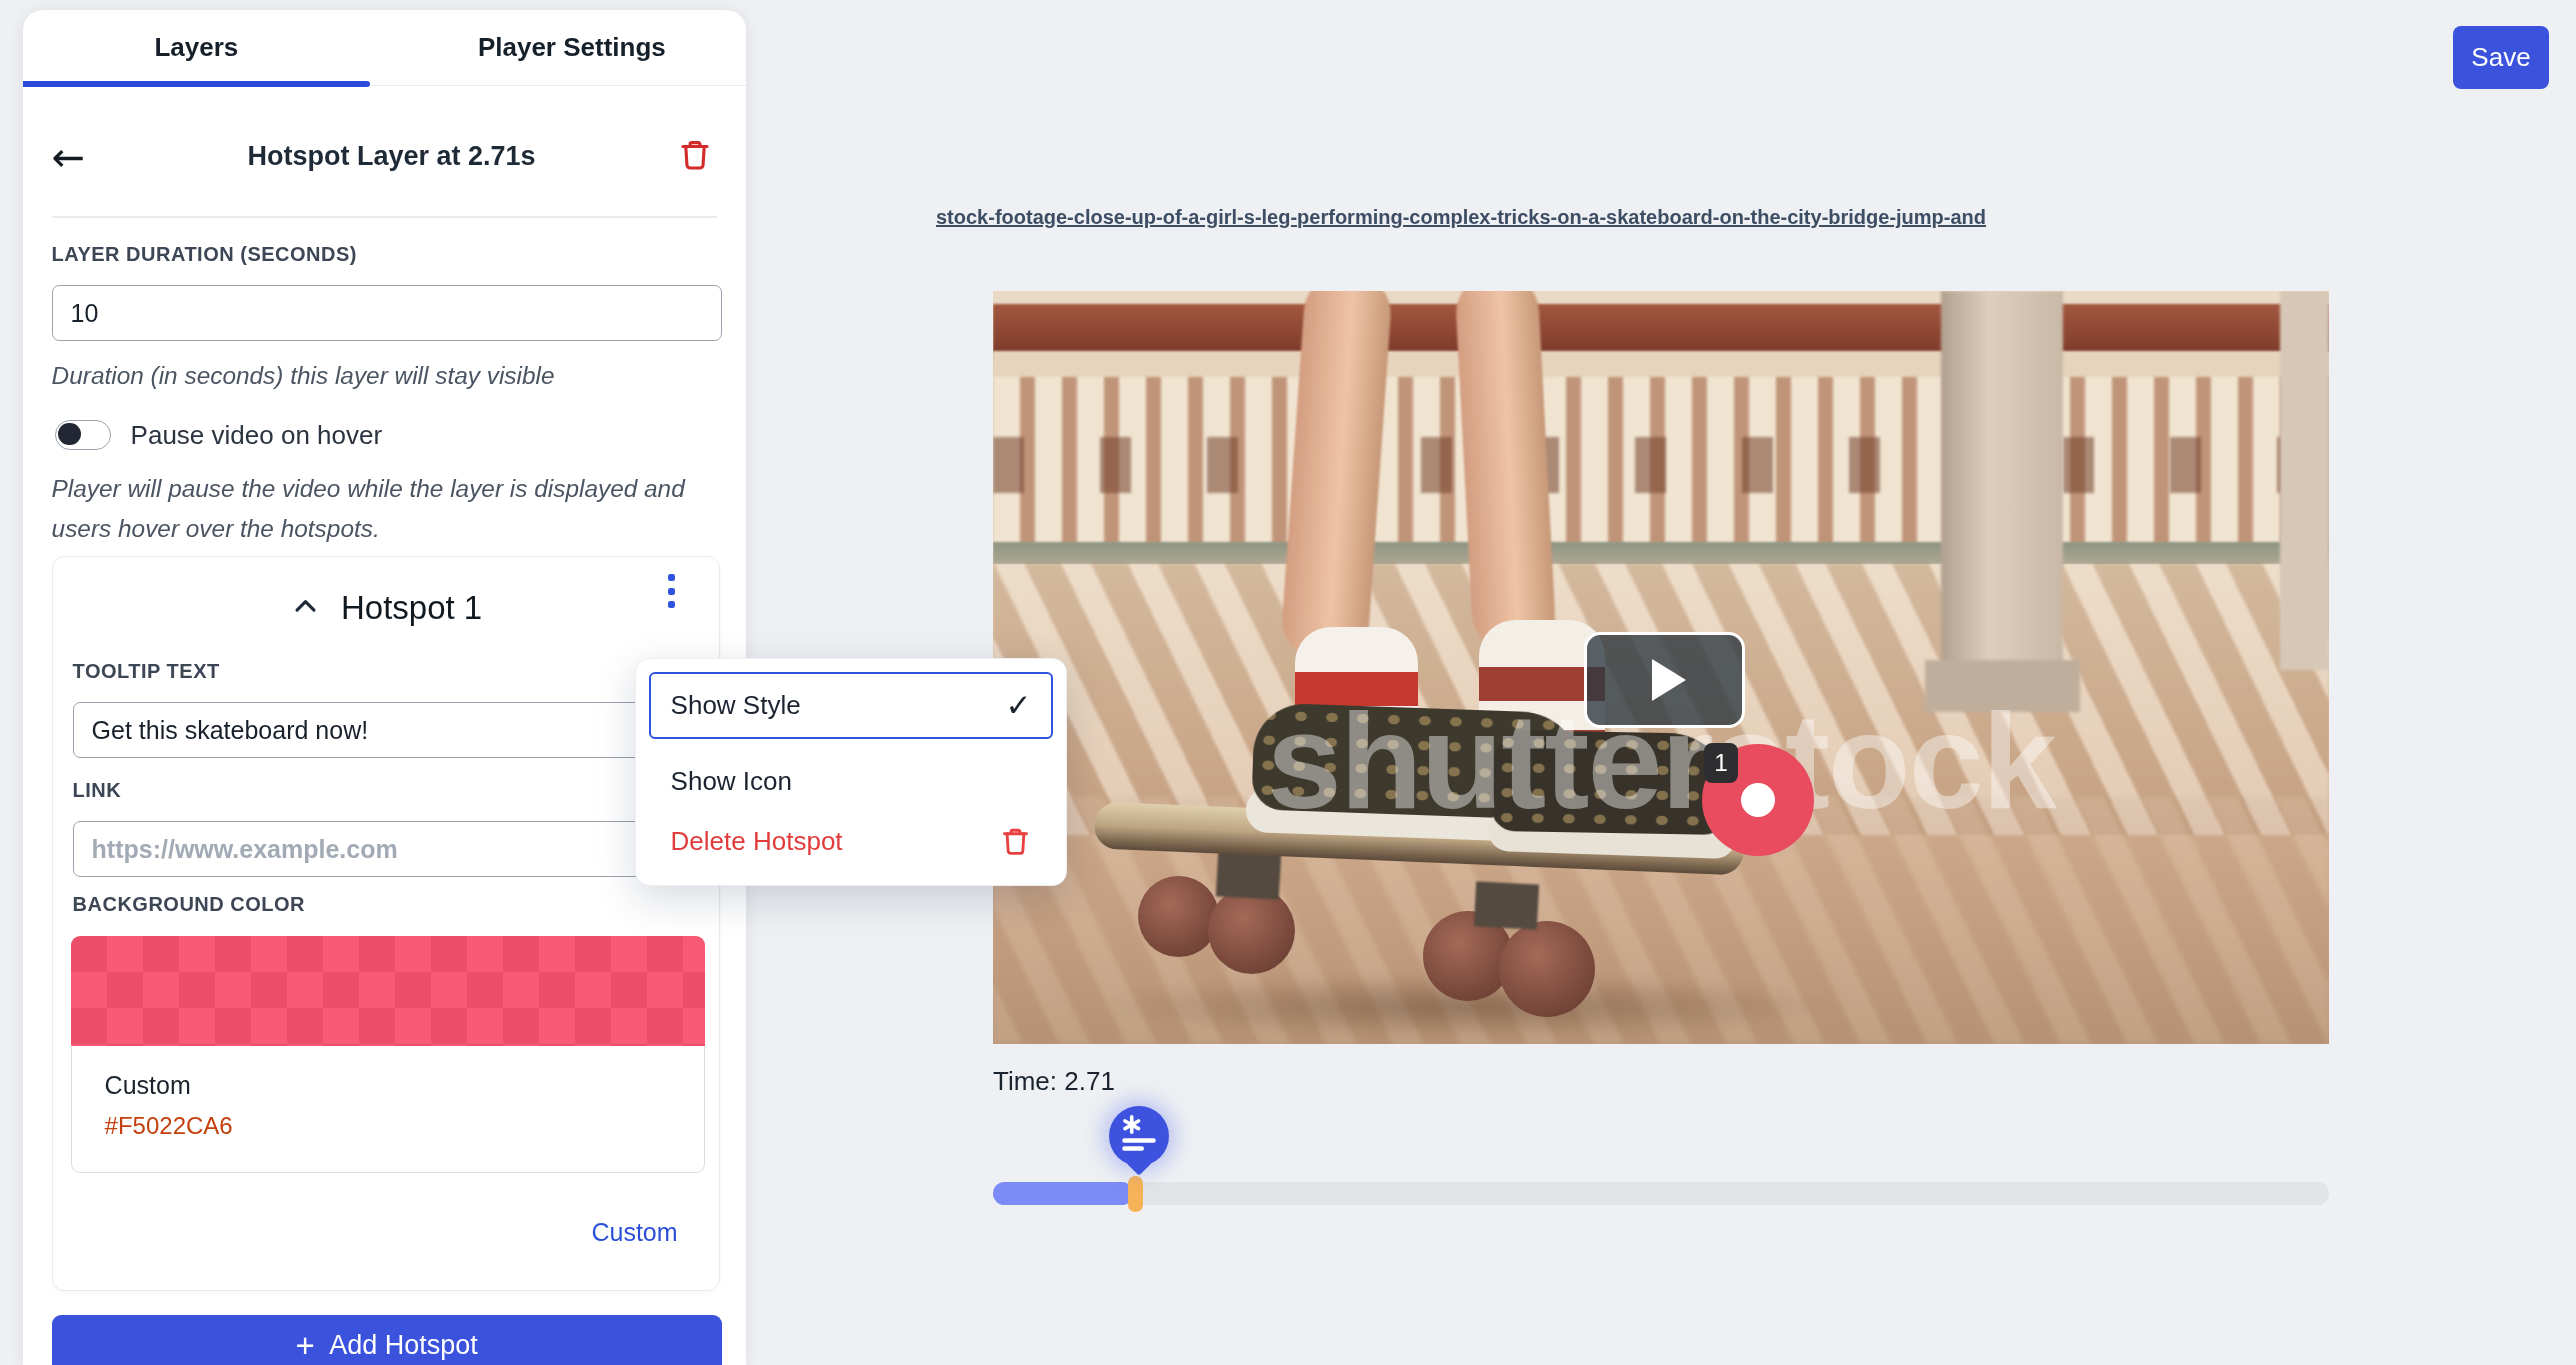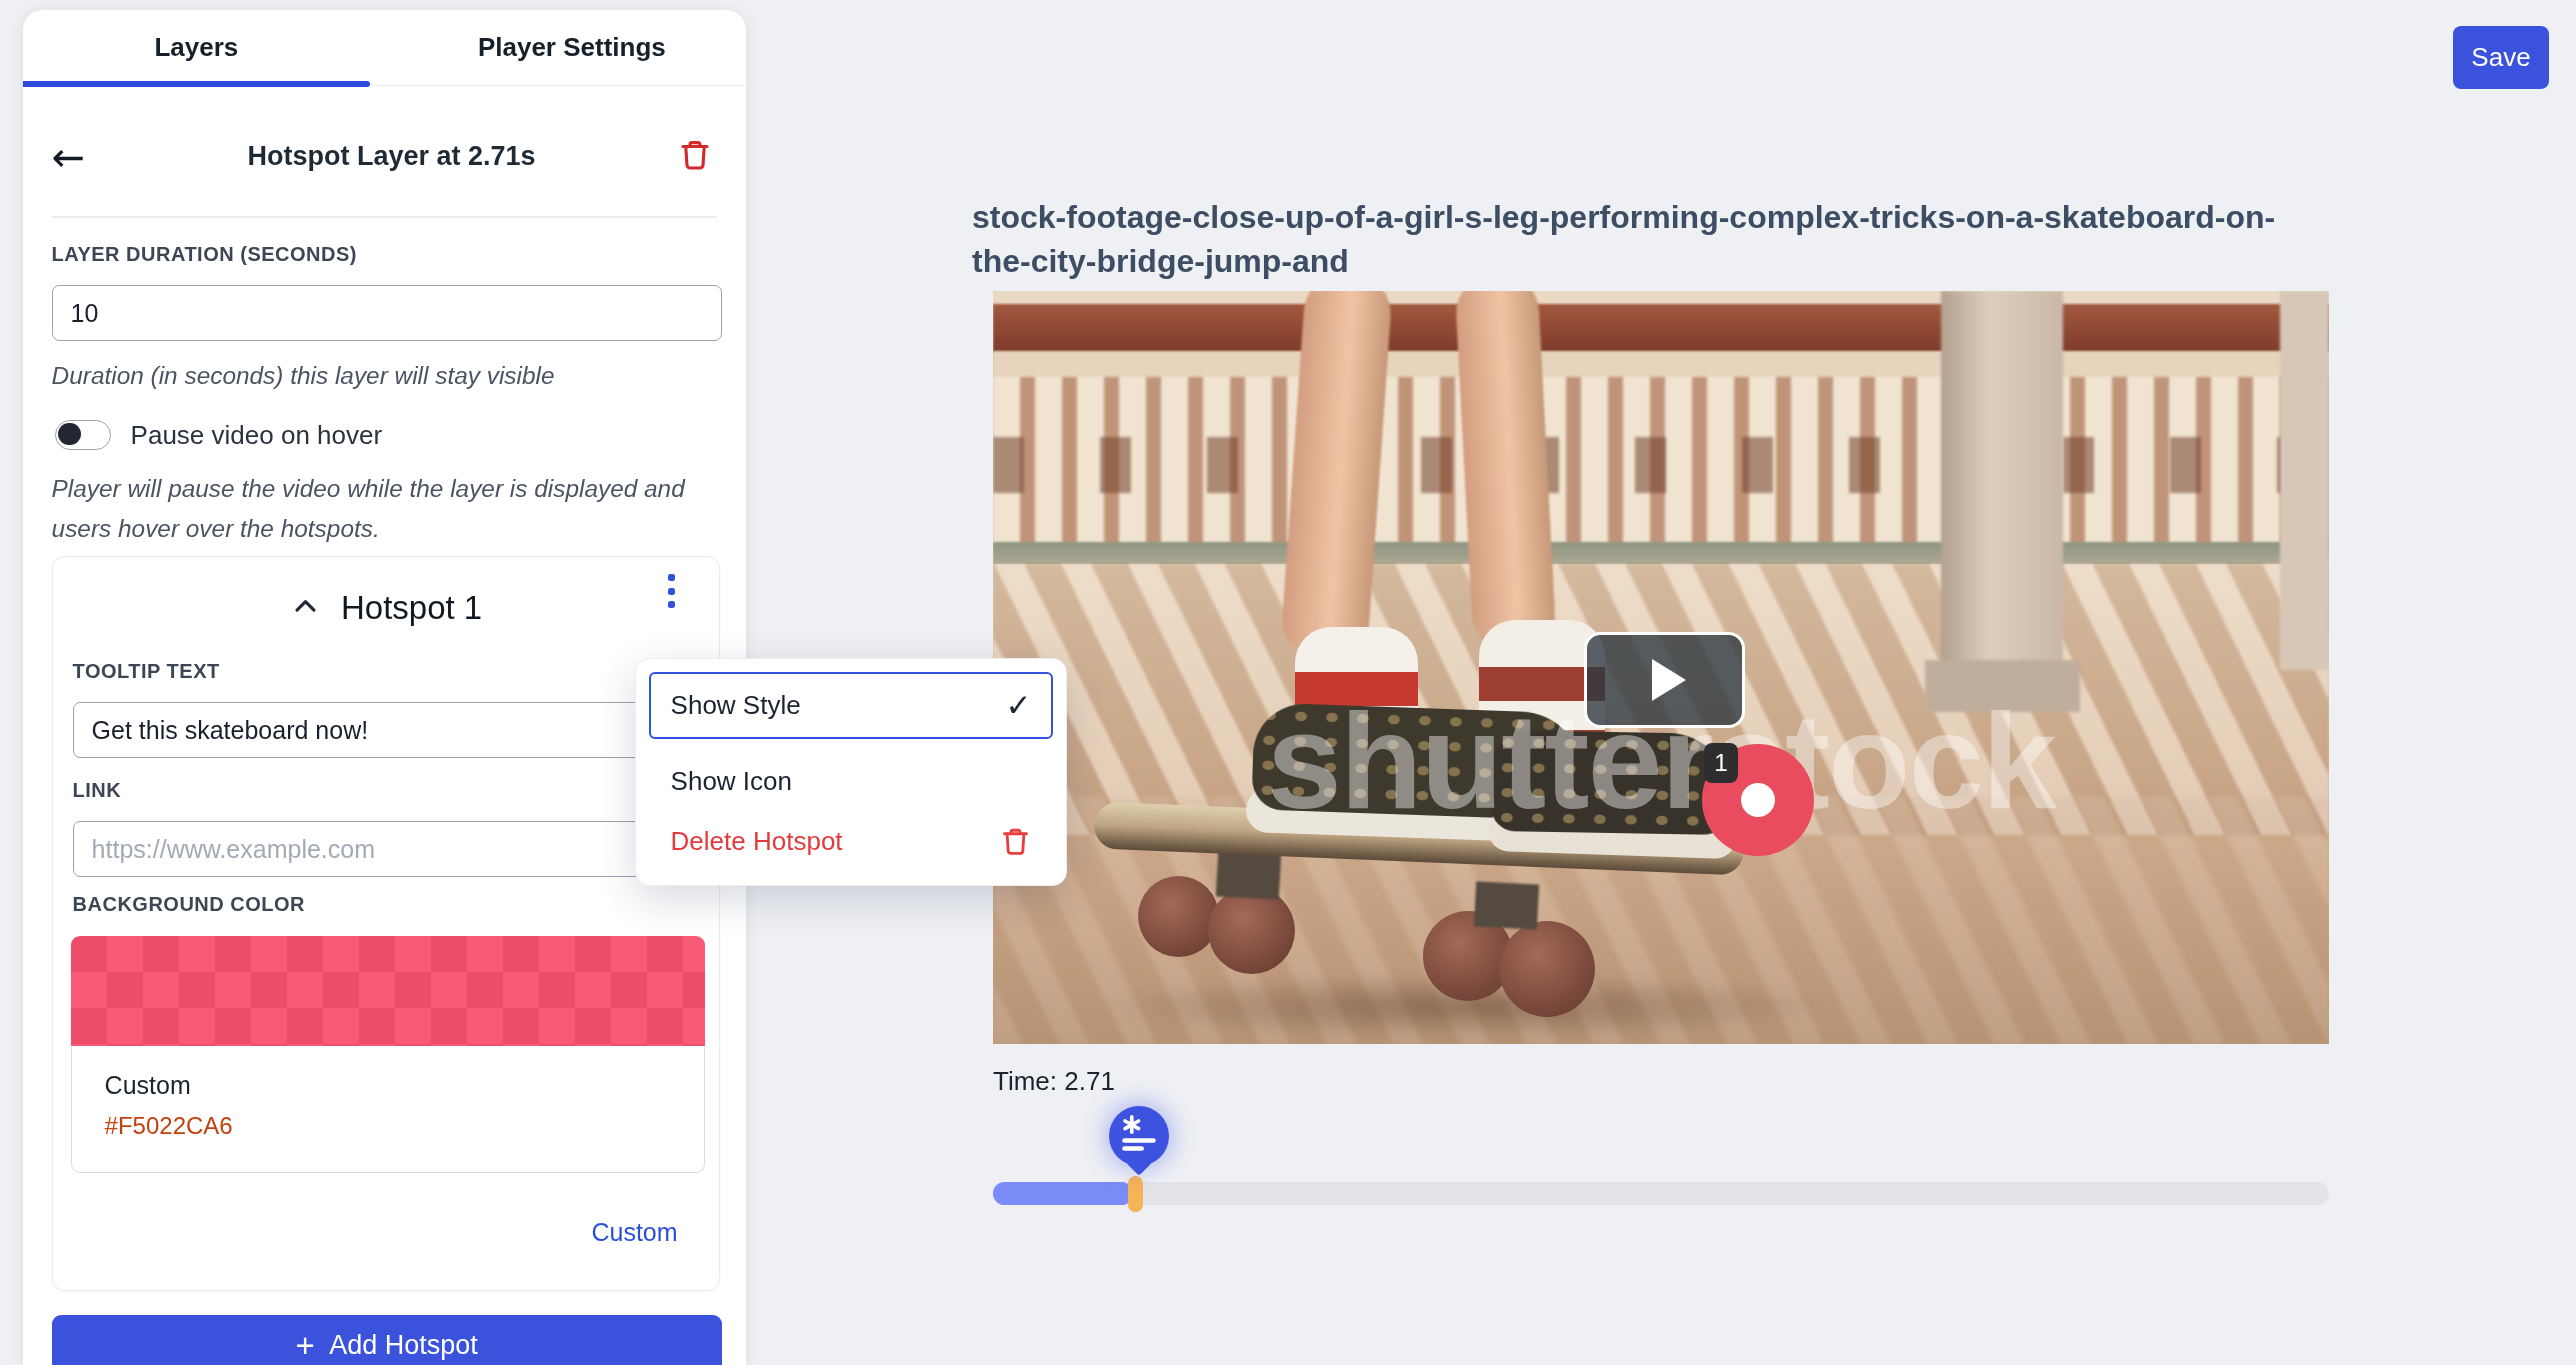--- a/index.html
+++ b/index.html
@@ -42,21 +42,21 @@
   .card-header { position:absolute; left:0; right:0; top:25px; height:51px; display:flex; align-items:center; justify-content:center; gap:18px; }
   .chev-btn { border:none; background:none; cursor:pointer; width:34px; height:34px; padding:0; color:#1f2937; }
   .chev-btn svg { width:29px; height:29px; }
   .card-title { font-size:33px; font-weight:500; color:#101820; }
   .dots-btn { position:absolute; right:27px; top:7.2px; width:40px; height:54px; border:none; background:none; cursor:pointer;
     display:flex; flex-direction:column; align-items:center; justify-content:center; gap:6.3px; }
   .dots-btn i { width:7.2px; height:7.2px; border-radius:2.3px; background:#2f52e0; }
   .lbl-tooltip { position:absolute; left:20px; top:103px; }
   .inp-tooltip { position:absolute; left:20px; top:145px; width:629px; height:56px; }
   .lbl-link { position:absolute; left:20px; top:222px; }
-  .inp-link { position:absolute; left:20px; top:264px; width:629px; height:56px; }
+  .inp-link { position:absolute; left:20px; top:264px; width:629px; height:56px;font-weight:bold; }
   .lbl-bg { position:absolute; left:20px; top:336px; }
   .swatch { position:absolute; left:18px; top:379px; width:634px; height:110px; border-radius:9px 9px 0 0; cursor:pointer;
     background: linear-gradient(rgba(245,2,44,0.65), rgba(245,2,44,0.65)),
                 repeating-conic-gradient(#ffffff 0% 25%, #dcdcdc 0% 50%);
     background-size:auto, 72px 72px; }
   .swatch-info { position:absolute; left:18px; top:490px; width:634px; height:126px; border:1.8px solid #dadde2;
     border-top:none; border-radius:0 0 9px 9px; padding:23.5px 0 0 33px; }
   .swatch-name { font-size:25px; color:#1b242e; margin-bottom:12.6px; }
   .swatch-hex { font-size:24px; color:#c2410c; }
   .clear-link { position:absolute; right:41px; top:661px; font-size:25px; color:#2c4fd8; background:none; border:none; cursor:pointer;
@@ -73,22 +73,22 @@
   .ctx-item.selected { height:67px; border:2.7px solid #2f52e0; border-radius:6px; padding:0 20px; }
   .ctx-item.plain { margin-top:16.3px; padding:11px 22px; }
   .ctx-item.danger { margin-top:7.2px; padding:11px 22px; color:#e23b3b; }
   .ctx-check { margin-left:auto; font-size:31px; color:#1c242e; font-family:"DejaVu Sans", sans-serif; }
   .ctx-trash { margin-left:auto; color:#e8403f; width:31px; height:31px; }
   .ctx-trash svg { width:31px; height:31px; }
 
   
   .save-btn { position:absolute; left:2453px; top:26px; width:96px; height:63px; background:#3b52dc; color:#fff;
     border:none; border-radius:8.1px; font-size:26px; cursor:pointer; z-index:5; font-family:"Liberation Sans", sans-serif; }
-  .vtitle { position:absolute; left:972px; top:195px; width:1319px; font-size:32px; line-height:44px; font-weight:700;
-    color:#3d4d63; overflow-wrap:break-word; }
+  .vtitle { position:absolute; left:936px; top:195px; width:1319px; font-size:20px; line-height:44px; font-weight:700;
+    color:#3d4d63; overflow-wrap:break-word;text-decoration:underline; }
   .video { position:absolute; left:993px; top:291px; width:1336px; height:753px; overflow:hidden; background:#d8c2a8; }
 
   
   .sc { position:absolute; }
   .sky       { left:0; top:0; width:100%; height:14.5px; background:#ead9c4; }
   .toprail   { left:0; top:12.6px; width:100%; height:49px; background:linear-gradient(180deg,#a2583f,#7e3b2a); filter:blur(0.9px); }
   .creamband { left:0; top:60px; width:100%; height:29px; background:#e7d4bd; filter:blur(0.9px); }
   .balusters { left:0; top:86px; width:100%; height:167px;
     background:repeating-linear-gradient(90deg,#f0e4d1 0 27px,#c09478 27px 42px); filter:blur(1.8px); }
   .squares   { left:0; top:146px; width:100%; height:56px;

